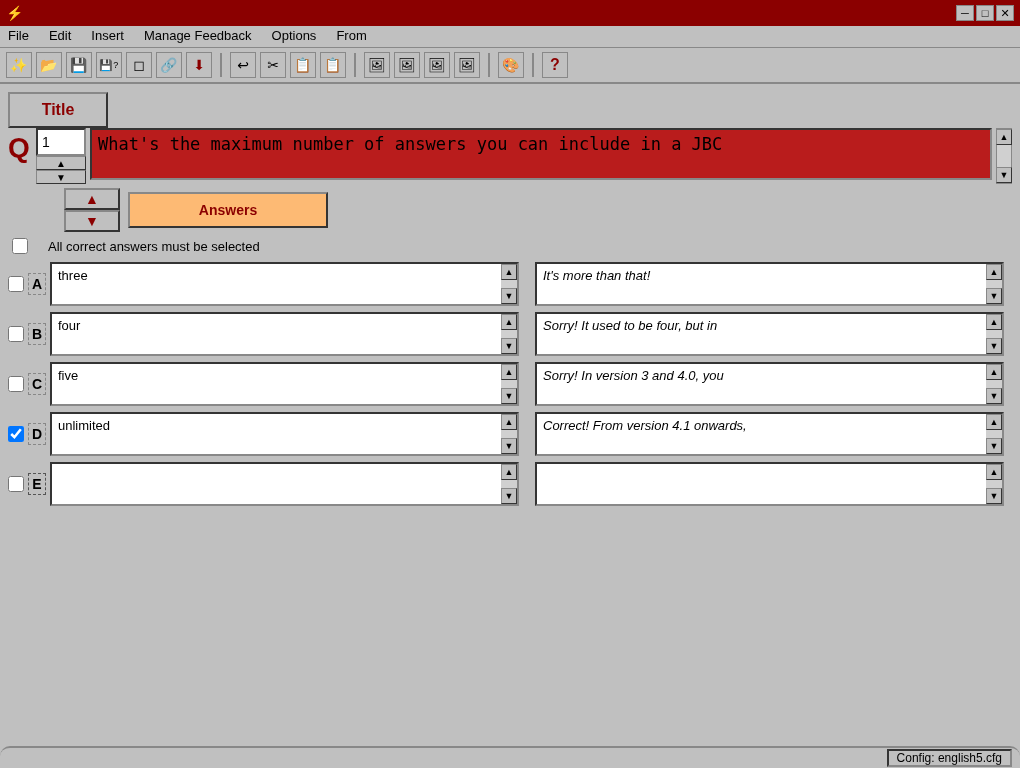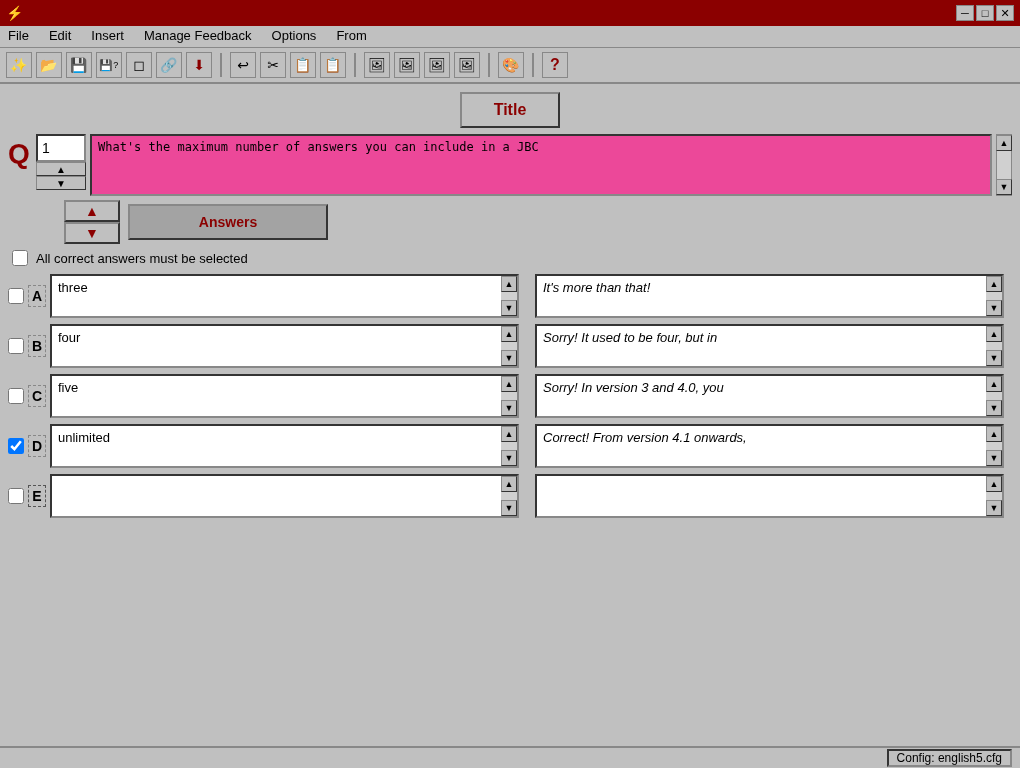--- a/index.html
+++ b/index.html
@@ -96,22 +96,20 @@
     
     .main {
       background: #c0c0c0;
       padding: 8px;
     }
 
     
     .title-row {
       display: flex;
       align-items: center;
-      margin-bottom: 6px;
-      justify-content: center;
     }
     .title-label-btn {
       background: #c0c0c0;
       border: 2px solid #888;
       color: #8b0000;
       font-size: 16px;
       font-weight: bold;
       width: 100px;
       height: 36px;
       display: flex;
@@ -171,25 +169,25 @@
       background: #c0c0c0;
       border: 1px outset #888;
       display: flex;
       align-items: center;
       justify-content: center;
       cursor: pointer;
       font-size: 10px;
     }
     .q-text-area {
       flex: 1;
-      height: 62px;
+      height: 52px;
       border: 2px inset #888;
-      background: #ec4899;
+      background: #b91c1c;
       padding: 4px 6px;
-      font-size: 12px;
+      font-size: 17px;
       resize: none;
     }
     .q-text-scrollbar {
       width: 16px;
       background: #c0c0c0;
       border: 1px solid #888;
       display: flex;
       flex-direction: column;
       align-items: center;
     }
@@ -229,21 +227,21 @@
       height: 22px;
       display: flex;
       align-items: center;
       justify-content: center;
       cursor: pointer;
       font-size: 14px;
       color: #8b0000;
       font-weight: bold;
     }
     .tab-btn {
-      background: #a3a3a3;
+      background: #fdba74;
       border: 2px outset #888;
       color: #8b0000;
       font-size: 14px;
       font-weight: bold;
       height: 36px;
       padding: 0 16px;
       cursor: pointer;
       display: flex;
       align-items: center;
       justify-content: center;
@@ -254,21 +252,21 @@
     .tab-btn-feedback {
       width: 220px;
       margin-left: auto;
       margin-right: 0;
     }
 
     
     .checkbox-row {
       display: flex;
       align-items: center;
-      gap: 8px;
+      gap: 20px;
       margin-bottom: 8px;
       padding-left: 4px;
     }
     .answer-row {
       display: flex;
       align-items: center;
       margin-bottom: 6px;
       gap: 4px;
     }
     .answer-checkbox {
@@ -331,20 +329,21 @@
       left: 0;
       width: 1020px;
       background: #c0c0c0;
       border-top: 2px solid #888;
       height: 22px;
       display: flex;
       align-items: center;
       justify-content: flex-end;
       padding: 0 8px;
       font-size: 12px;
+      border-radius: 10px;
     }
     .status-text-box {
       border: 2px inset #888;
       padding: 0 8px;
       height: 18px;
       display: flex;
       align-items: center;
       background: #c0c0c0;
     }
 

